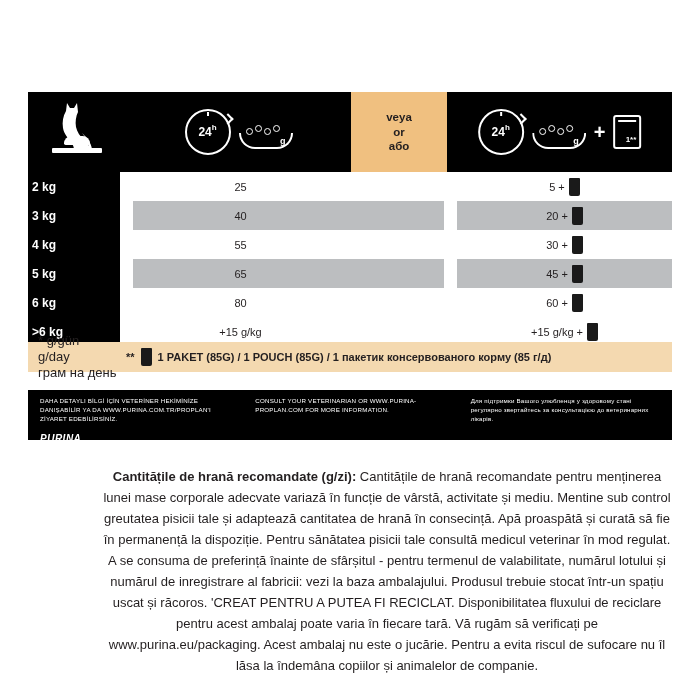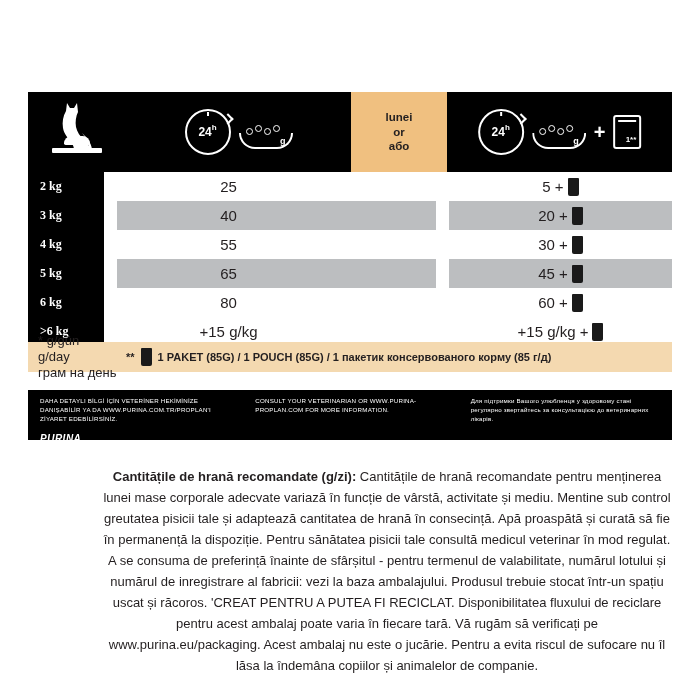--- a/index.html
+++ b/index.html
@@ -34,31 +34,30 @@
   .h-24b { flex: 1 1 0; background:#000000; position:relative; }
 
   .or-text {
     text-align:center; line-height:1.25;
     font-size: 11.5px; font-weight:bold; color:#231f20;
   }
 
   
   .drow { height: 29px; }
   .c-kg {
-    width: 76px;
+    width: 92px;
     background:#000000; color:#ffffff;
     font-size: 12px; font-weight: bold;
     display:flex; align-items:center;
-    padding-left: 12px;
-    font-family: Liberation Serif, serif;
+    padding-left: 4px;
   }
   .c-val {
     flex: 1 1 0;
     display:flex; align-items:center; justify-content:center;
-    font-size: 15px; color:#231f20;margin-left:13px;
+    font-size: 11px; color:#231f20;margin-left:13px;
   }
   .c-gap { width: 96px; }
   .row-white .c-val, .row-white .c-gap { background:#ffffff; }
   .row-grey  .c-val, .row-grey  .c-gap { background:#bcbec0; }
   .row-last .c-val, .row-last .c-gap { background:#ffffff; }
   .row-last .c-kg { background:#000000; }
 
   .valwrap { display:flex; align-items:center; gap:4px; }
 
   
@@ -207,21 +206,21 @@
               <i style="left:27px;top:0px"></i>
             </div>
             <div class="dish"></div>
             <div class="gl">g</div>
           </div>
         </div>
       </div>
 
       <div class="h-or">
         <div class="or-text">
-          <div>lunei</div>
+          <div>veya</div>
           <div>or</div>
           <div>або</div>
         </div>
       </div>
 
       <div class="h-24b">
         <div class="grp grpA">
           <div class="clock">
             <div class="tick"></div>
             <div class="arr"></div>

